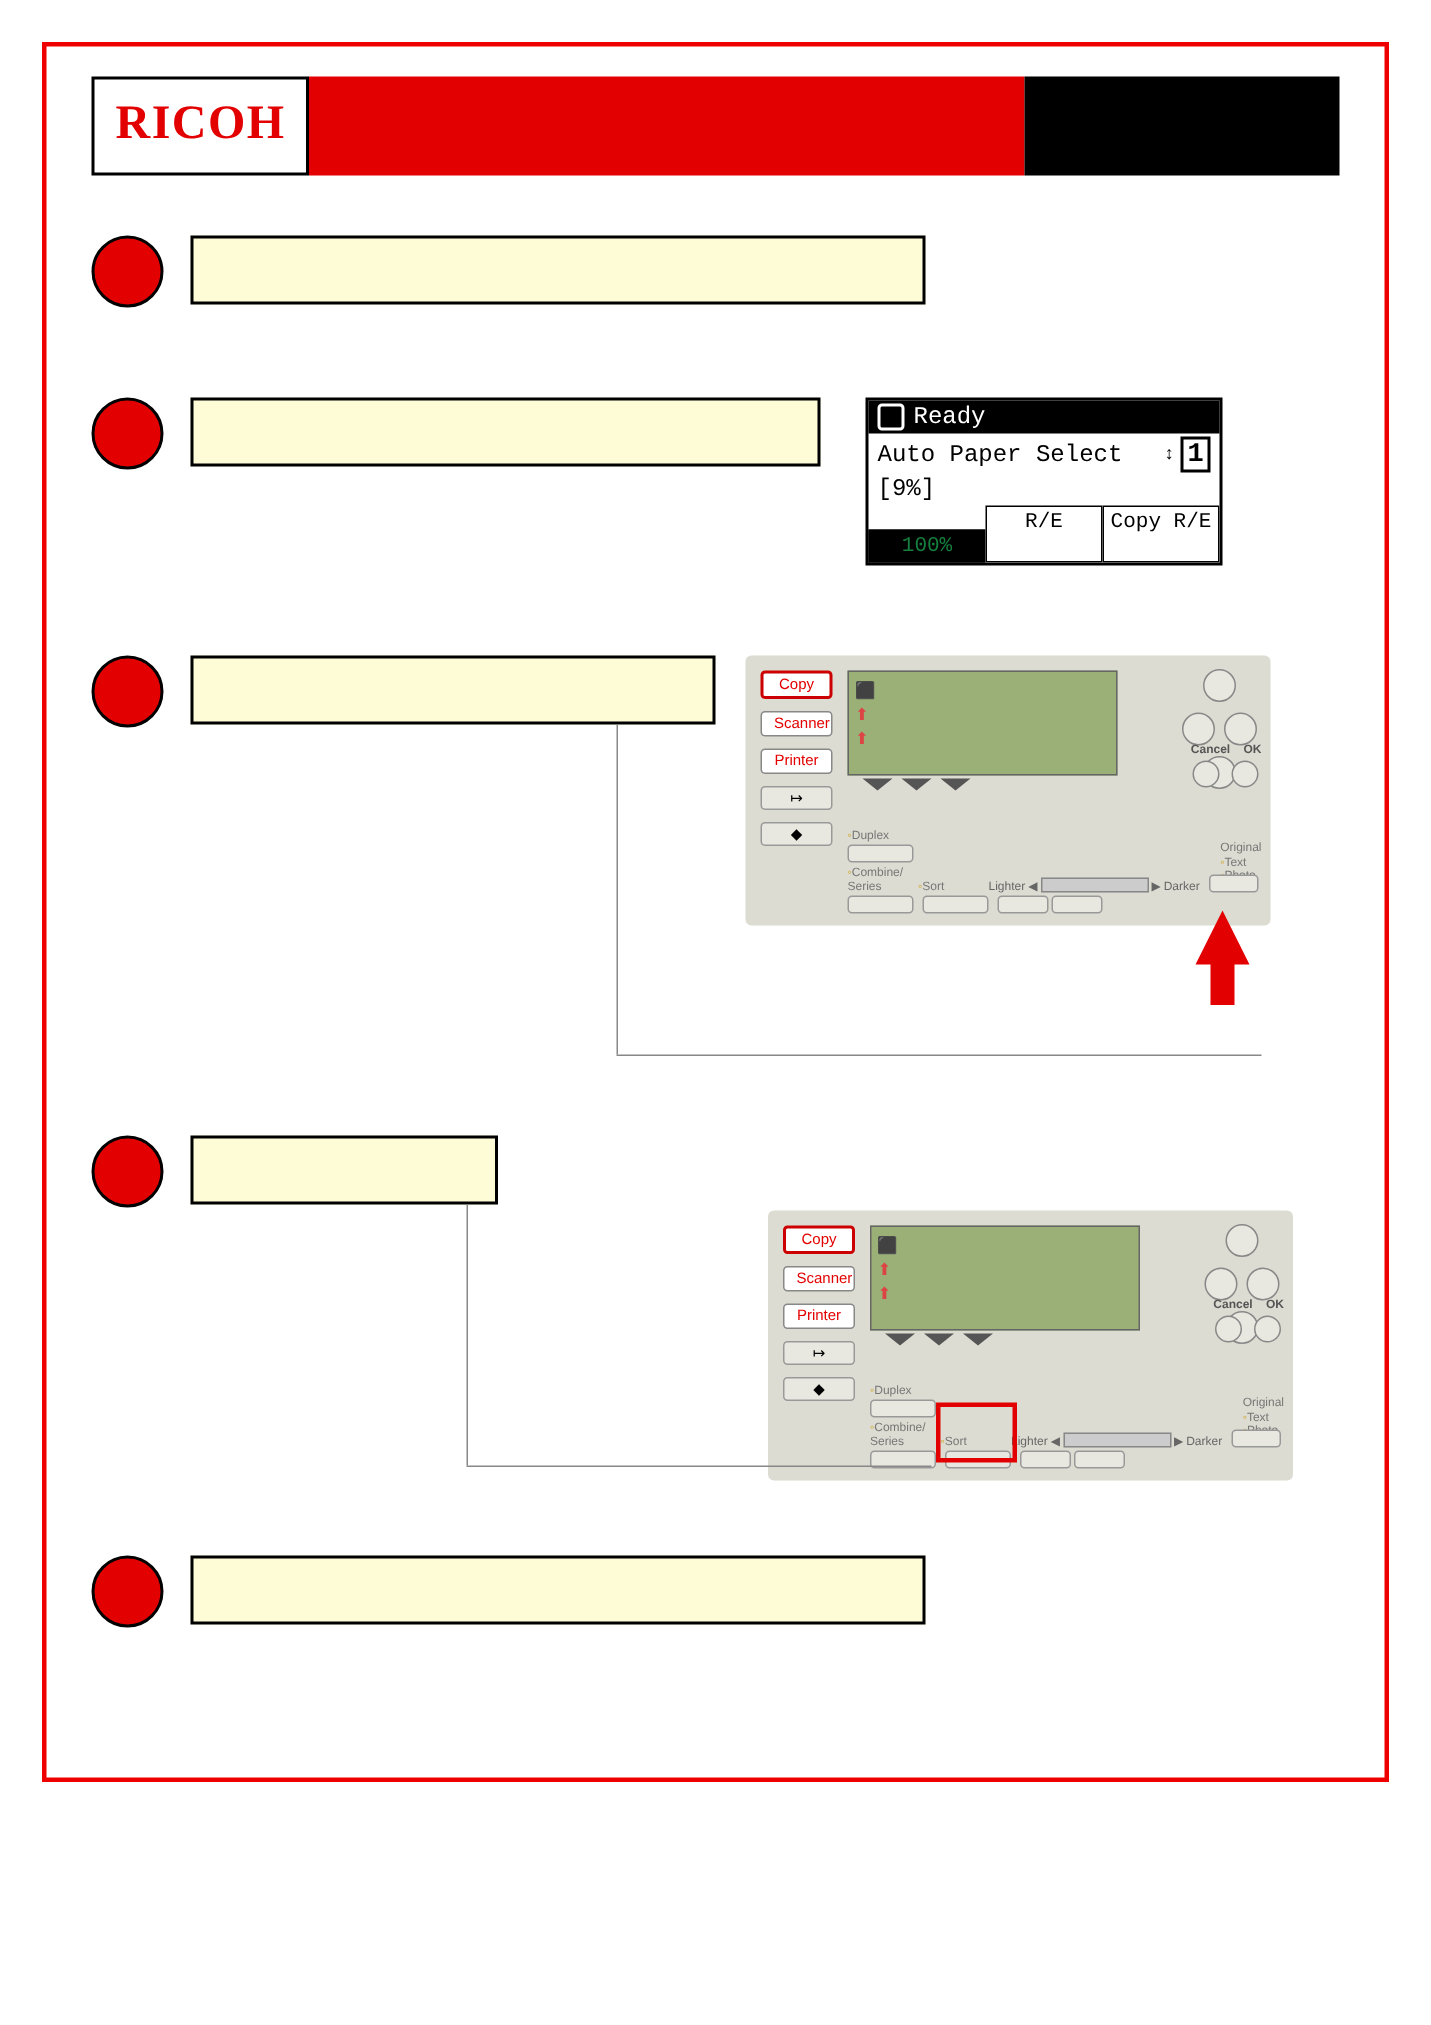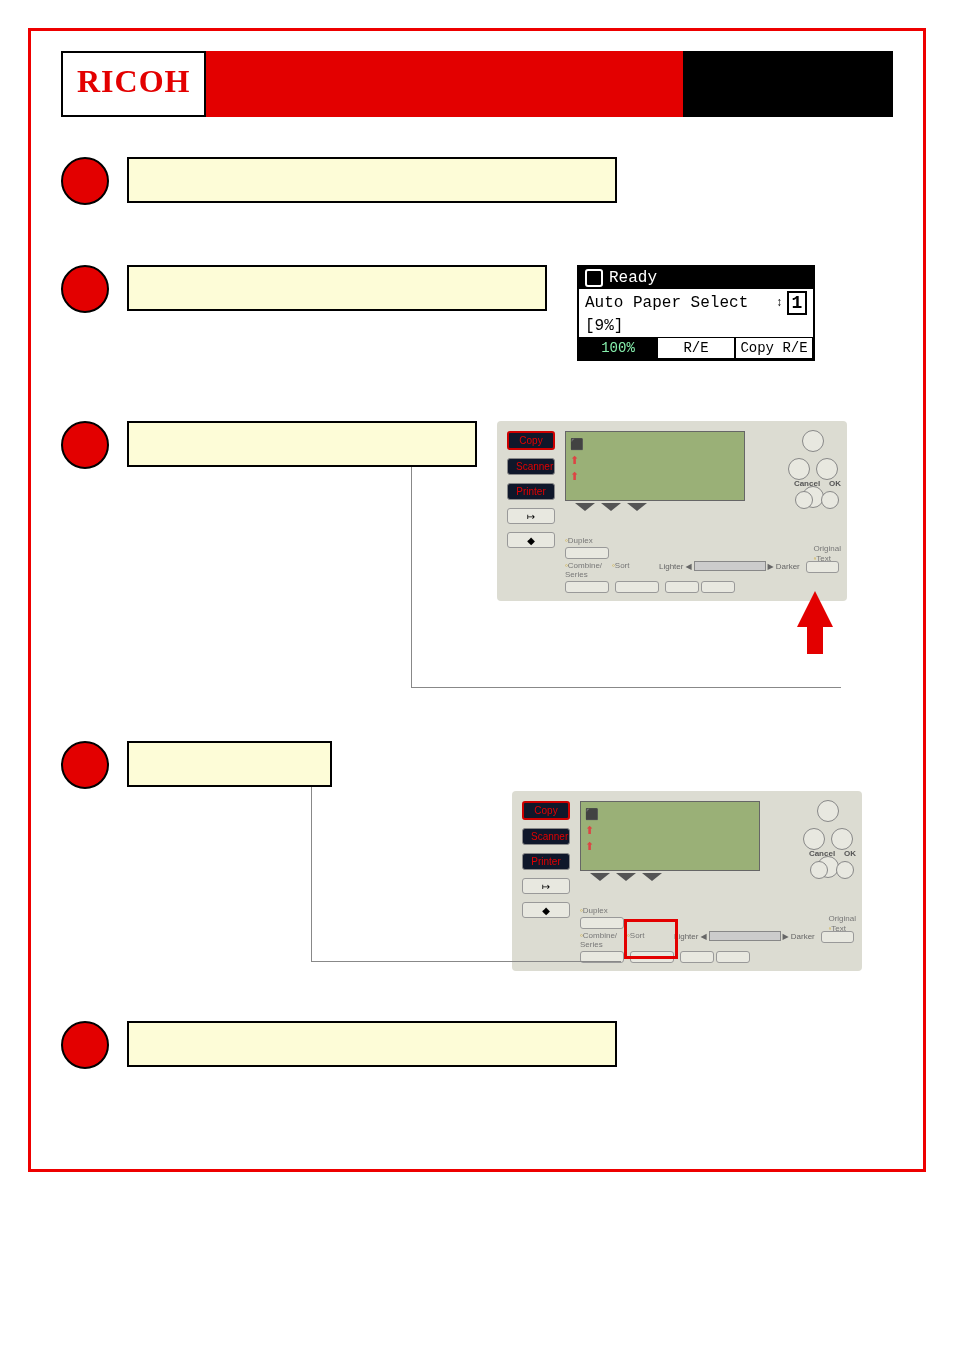--- a/index.html
+++ b/index.html
@@ -18,41 +18,41 @@
     .box-w420 { width: 420px; }
     .box-w350 { width: 350px; }
     .box-w205 { width: 205px; }
     .lcd-screen { border: 2px solid #000; background: #fff; width: 238px; margin-left: 30px; }
     .lcd-top { background: #000; color: #fff; padding: 2px 6px; font-family: 'Courier New', monospace; font-size: 16px; display: flex; align-items: center; }
     .lcd-top::before { content: ''; display: inline-block; width: 14px; height: 14px; border: 2px solid #fff; border-radius: 3px; margin-right: 6px; }
     .lcd-mid { padding: 2px 6px; font-family: 'Courier New', monospace; font-size: 16px; display: flex; justify-content: space-between; align-items: center; }
     .lcd-mid2 { padding: 0 6px 2px 6px; font-family: 'Courier New', monospace; font-size: 16px; }
     .lcd-bottom { display: flex; }
     .lcd-btn { border: 1px solid #000; padding: 2px 4px; font-family: 'Courier New', monospace; font-size: 14px; text-align: center; }
-    .lcd-btn.black { background: #000; color: #86efac; flex: 1; }
+    .lcd-btn.black { background: #000; color: #15803d; flex: 1; margin-top: 16px; }
     .lcd-btn.white { background: #fff; color: #000; flex: 1; }
     .lcd-one { border: 2px solid #000; width: 20px; text-align: center; font-family: 'Courier New', monospace; font-size: 18px; font-weight: bold; margin-left: 4px; }
     .arrows-small { font-size: 12px; }
     .panel { width: 350px; margin-left: 20px; position: relative; }
     .panel-bg { background: #dcdcd2; border-radius: 4px; padding: 8px; height: 180px; position: relative; }
     .panel-left { position: absolute; left: 10px; top: 10px; display: flex; flex-direction: column; gap: 8px; }
-    .mode-btn { background: #0f172a; border: 1px solid #888; border-radius: 3px; padding: 2px 8px; font-size: 10px; color: #e30000; text-align: center; width: 48px; }
+    .mode-btn { background: #ffffff; border: 1px solid #888; border-radius: 3px; padding: 2px 8px; font-size: 10px; color: #e30000; text-align: center; width: 48px; }
     .mode-btn.sel { border: 2px solid #c00; }
     .mode-icon { background: #e8e8e0; border: 1px solid #999; border-radius: 3px; width: 48px; height: 16px; display: flex; align-items: center; justify-content: center; font-size: 10px; }
     .panel-screen { position: absolute; left: 68px; top: 10px; width: 180px; height: 70px; background: #9ab077; border: 1px solid #666; }
     .panel-screen-icons { position: absolute; left: 4px; top: 6px; display: flex; flex-direction: column; gap: 4px; }
     .psi { width: 12px; height: 12px; color: #d44; font-size: 11px; }
     .panel-tabs { position: absolute; left: 78px; top: 82px; display: flex; gap: 6px; }
     .tab-tri { width: 0; height: 0; border-left: 10px solid transparent; border-right: 10px solid transparent; border-top: 8px solid #555; }
     .panel-nav { position: absolute; right: 8px; top: 8px; }
     .nav-circle { width: 22px; height: 22px; border: 1px solid #888; border-radius: 50%; background: #e8e8e0; display: inline-block; margin: 1px; }
     .nav-row { text-align: center; }
     .nav-labels { position: absolute; right: 6px; top: 58px; font-size: 8px; color: #555; font-weight: bold; }
     .panel-bottom { position: absolute; left: 68px; bottom: 8px; right: 8px; }
-    .pb-row { display: flex; gap: 6px; align-items: flex-start; font-size: 8px; color: #555; margin-top: 2px; }
+    .pb-row { display: flex; gap: 6px; align-items: flex-end; font-size: 8px; color: #555; margin-top: 2px; }
     .pb-label { width: 42px; font-size: 8px; color: #777; }
     .pb-label .y { color: #cc9900; }
     .pb-btn { width: 44px; height: 12px; background: #e8e8e0; border: 1px solid #999; border-radius: 3px; }
     .density { display: flex; align-items: center; gap: 2px; font-size: 8px; color: #666; }
     .density-bar { width: 72px; height: 10px; background: #ccc; border: 1px solid #888; }
     .orig-labels { position: absolute; right: 6px; bottom: 28px; font-size: 8px; color: #777; text-align: left; line-height: 1.2; }
     .orig-labels .y { color: #cc9900; }
     .red-arrow-up { position: absolute; width: 0; height: 0; border-left: 18px solid transparent; border-right: 18px solid transparent; border-bottom: 36px solid #e30000; }
     .red-arrow-stem { position: absolute; width: 16px; height: 28px; background: #e30000; }
     .thin-line-v { position: absolute; width: 1px; background: #888; }

